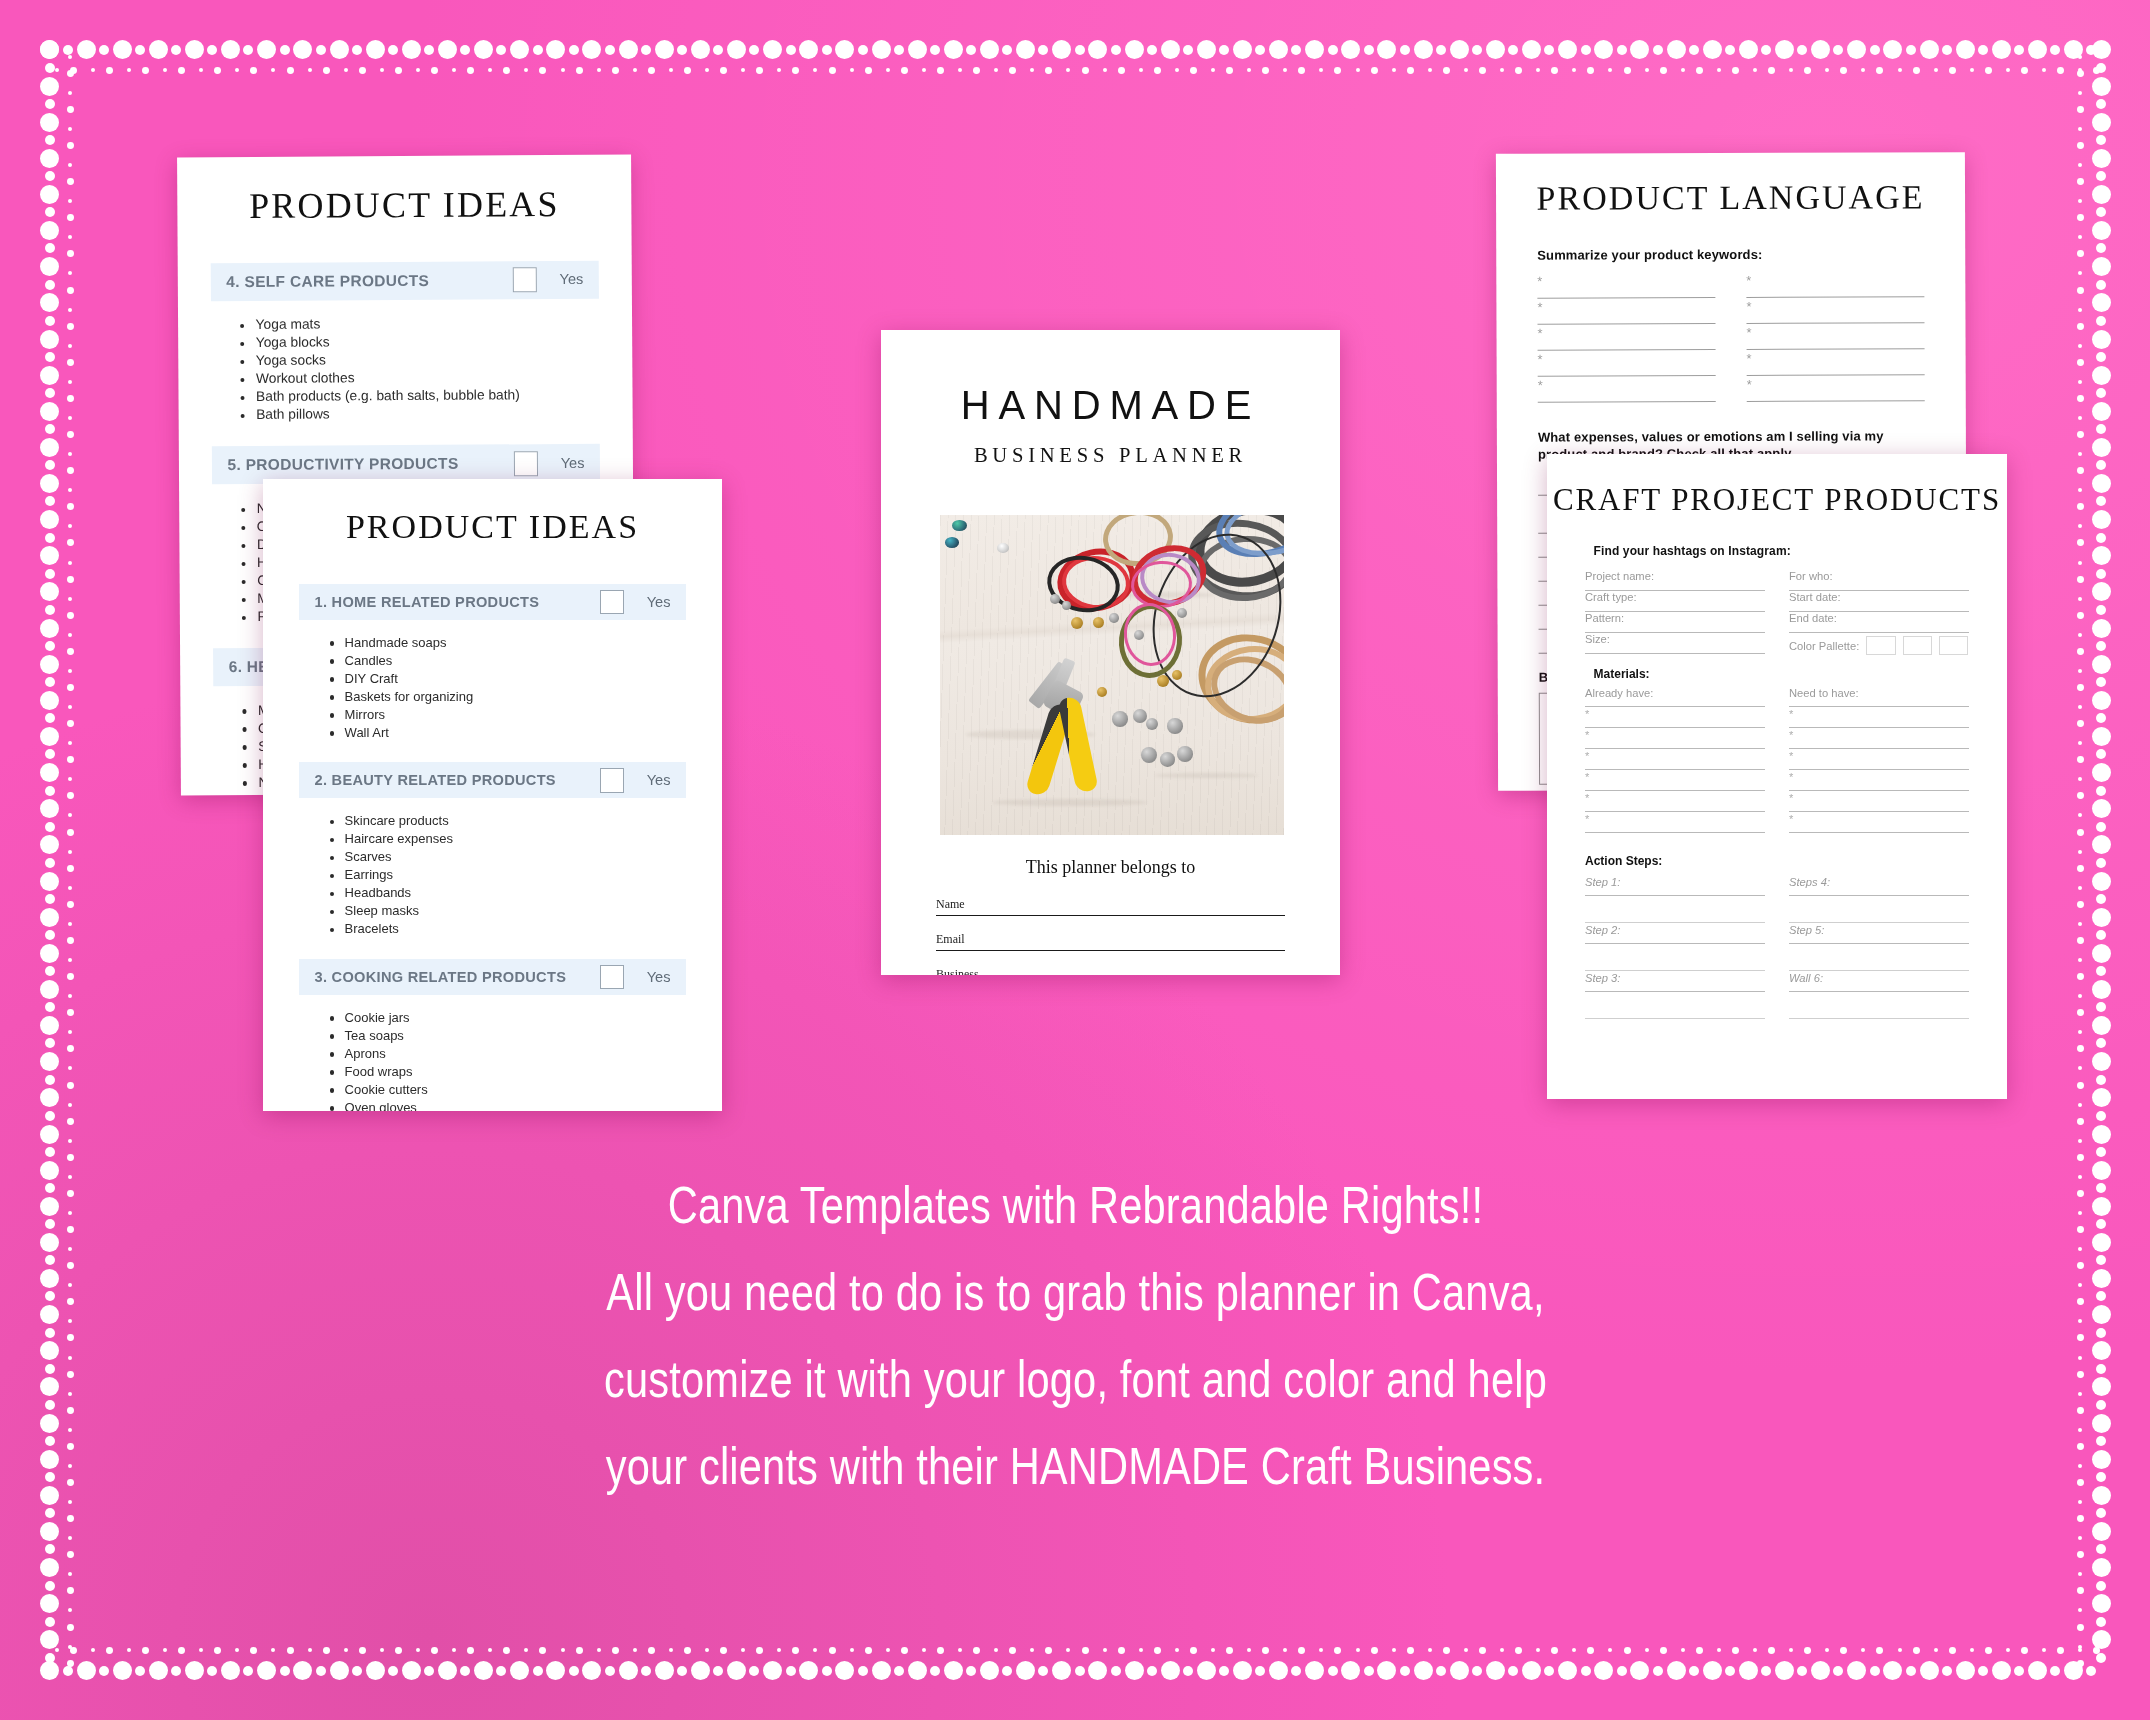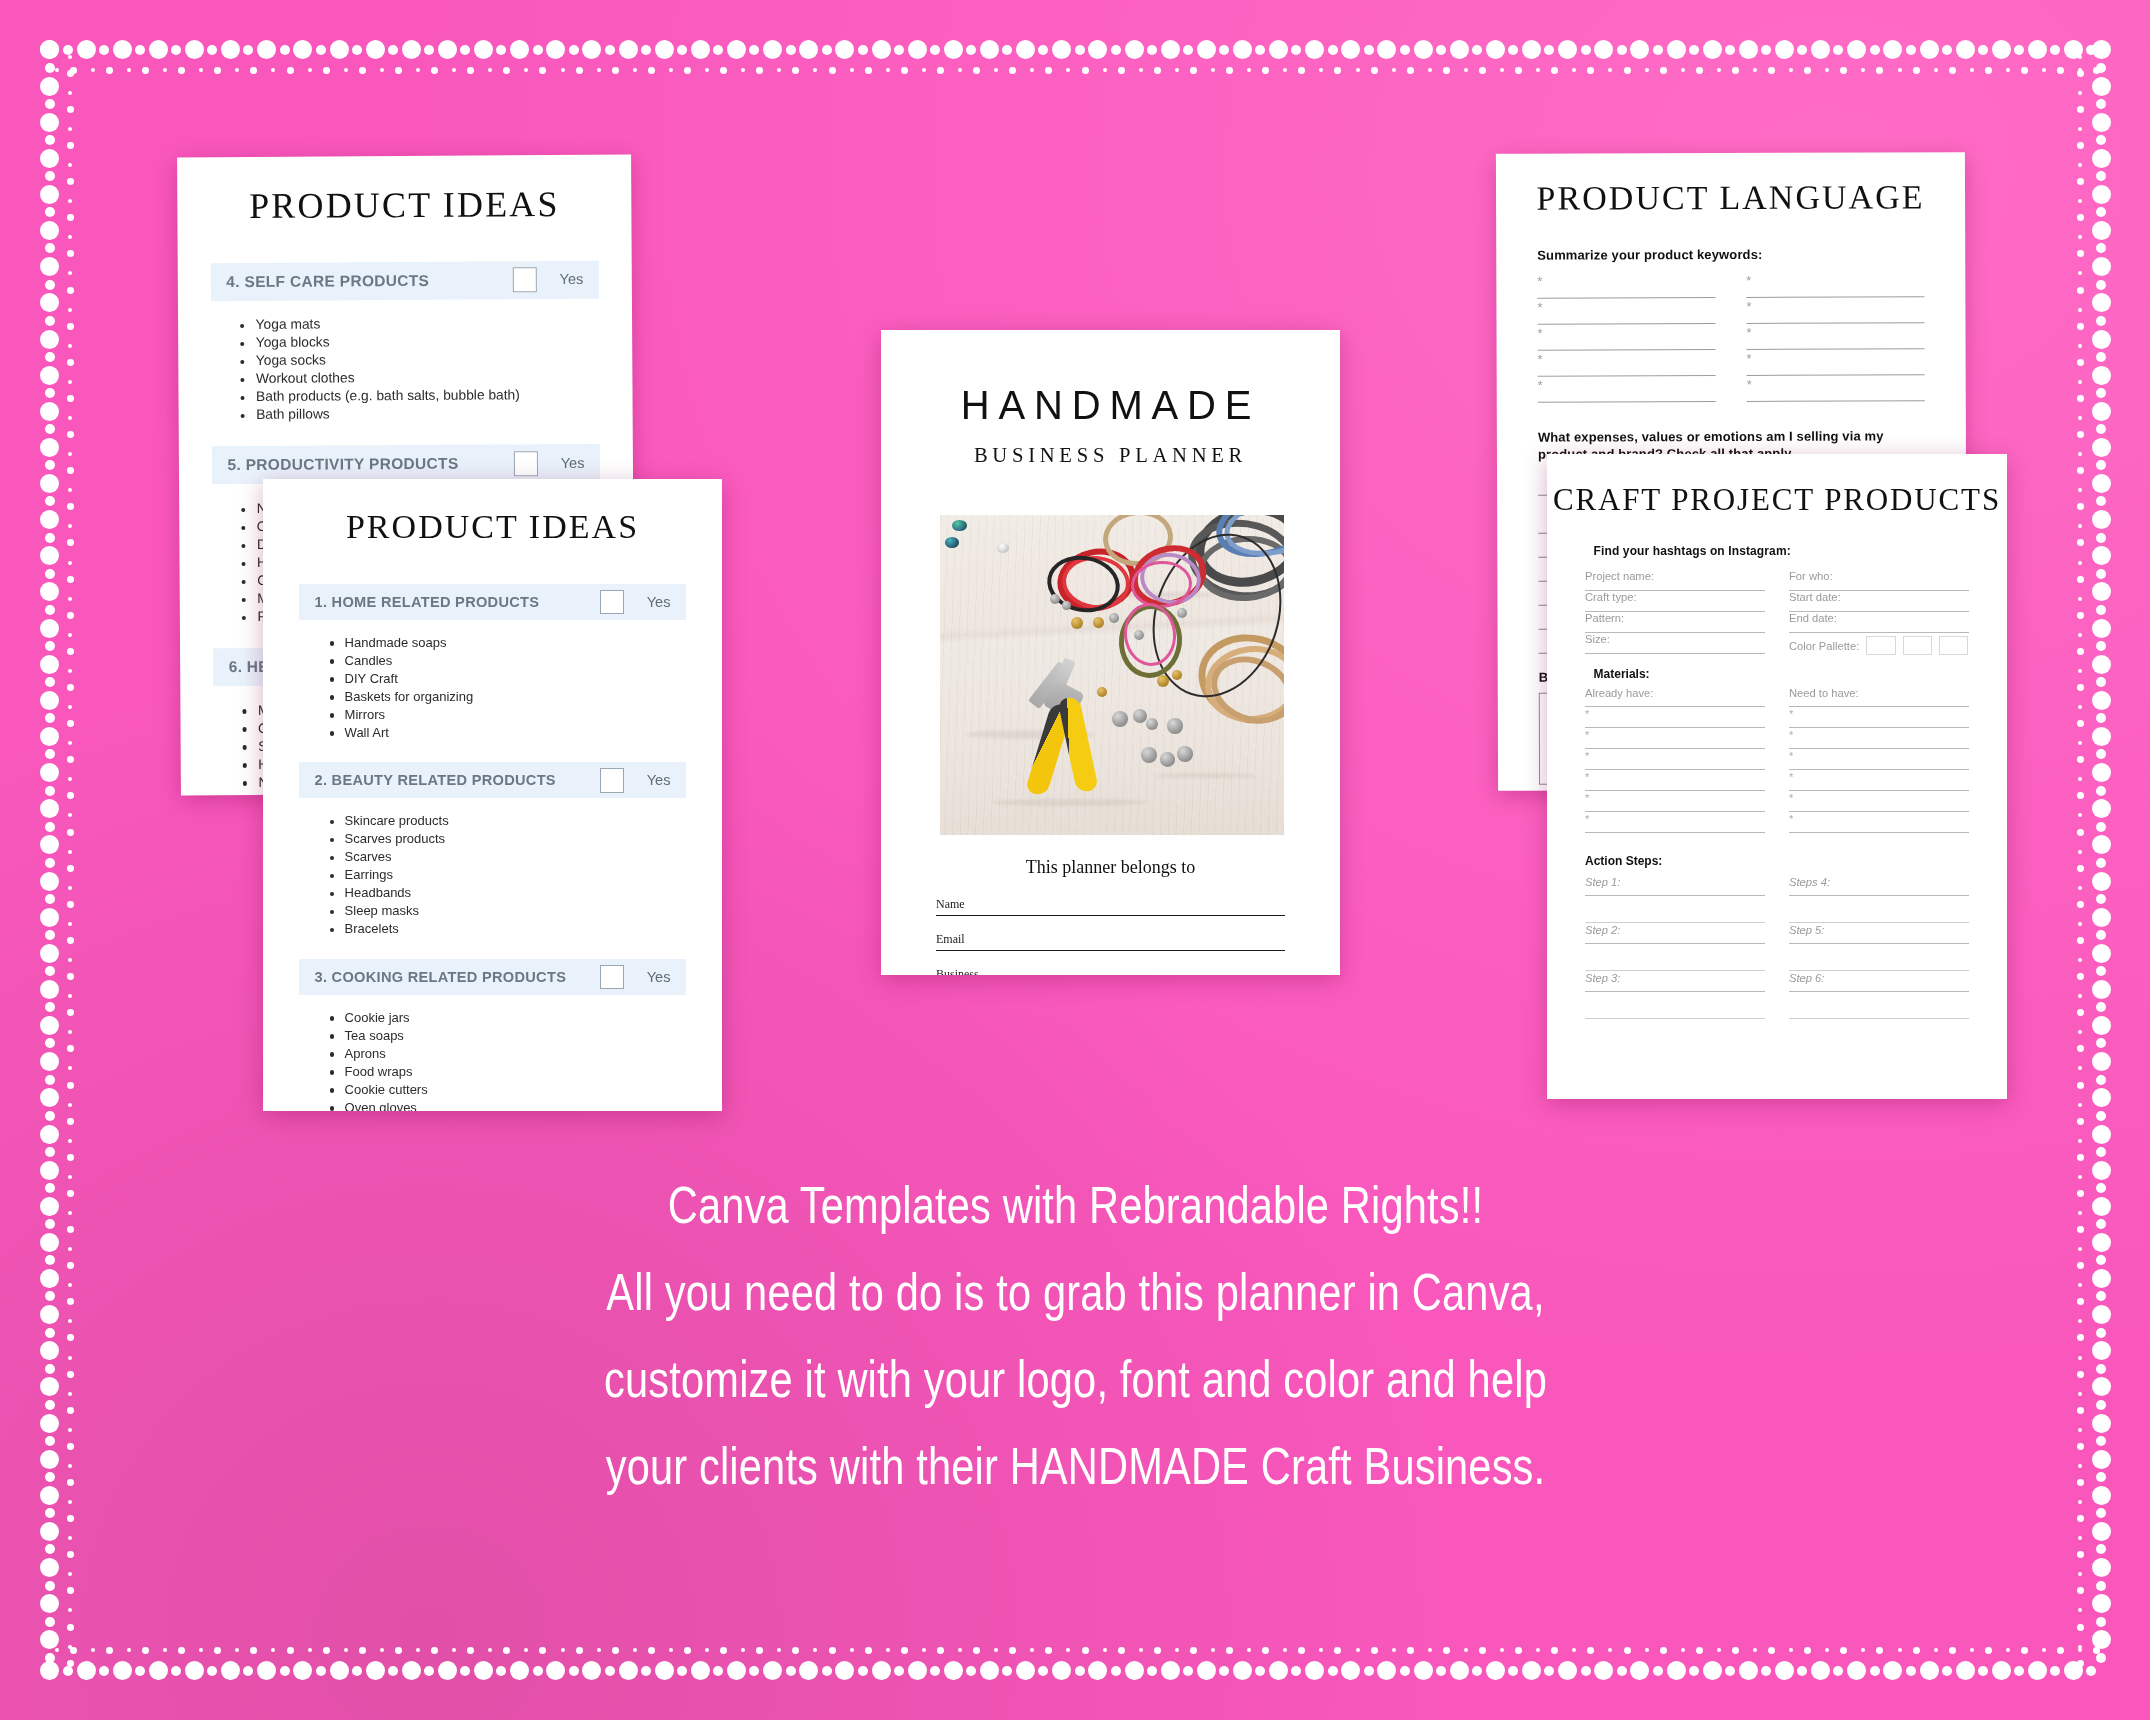--- a/index.html
+++ b/index.html
@@ -1061,21 +1061,21 @@
 
       <div class="pi-band">
         <div class="lbl">2. BEAUTY RELATED PRODUCTS</div>
         <div class="rt">
           <div class="pi-box"></div>
           <div class="pi-yes">Yes</div>
         </div>
       </div>
       <ul class="pi-list">
           <li>Skincare products</li>
-          <li>Scarves products</li>
+          <li>Haircare expenses</li>
           <li>Scarves</li>
           <li>Earrings</li>
           <li>Headbands</li>
           <li>Sleep masks</li>
           <li>Bracelets</li>
         </ul>
 
       <div class="pi-band">
         <div class="lbl">3. COOKING RELATED PRODUCTS</div>
         <div class="rt">
@@ -1346,21 +1346,21 @@
         <div class="col" id="actR">
             <div class="fline">
               <span class="cap">Steps 4:</span>
             </div>
             <div class="fline blank" style="height: 26px;"></div>
             <div class="fline">
               <span class="cap">Step 5:</span>
             </div>
             <div class="fline blank" style="height: 26px;"></div>
             <div class="fline">
-              <span class="cap">Step 6:</span>
+              <span class="cap">Wall 6:</span>
             </div>
             <div class="fline blank" style="height: 26px;"></div>
           </div>
       </div>
     </div>
   </div>
 
   <div id="caption">
     <div>Canva Templates with Rebrandable Rights!!</div>
     <div>All you need to do is to grab this planner in Canva,</div>

